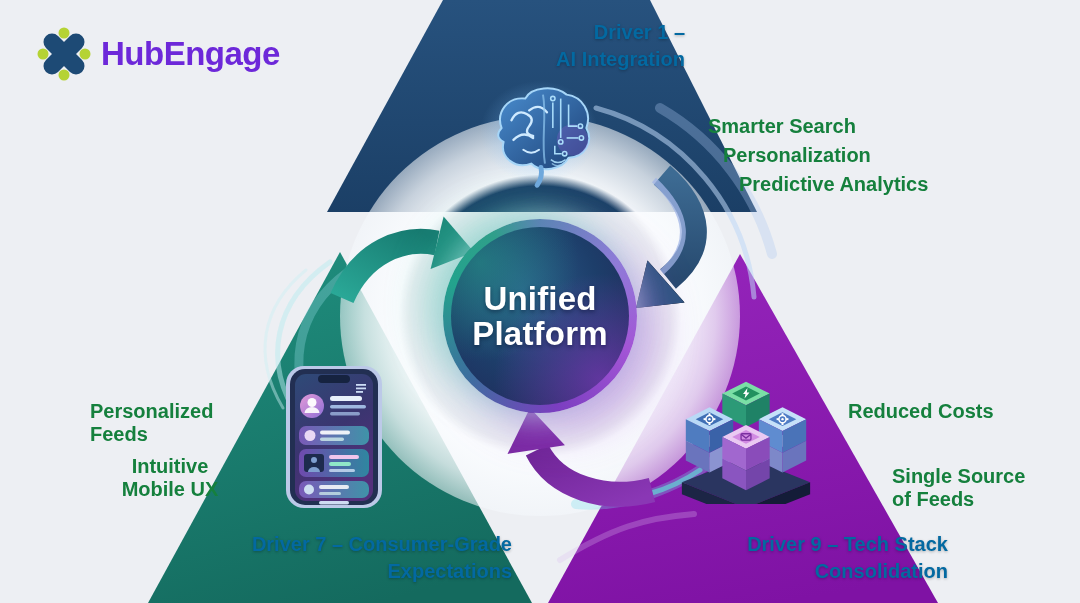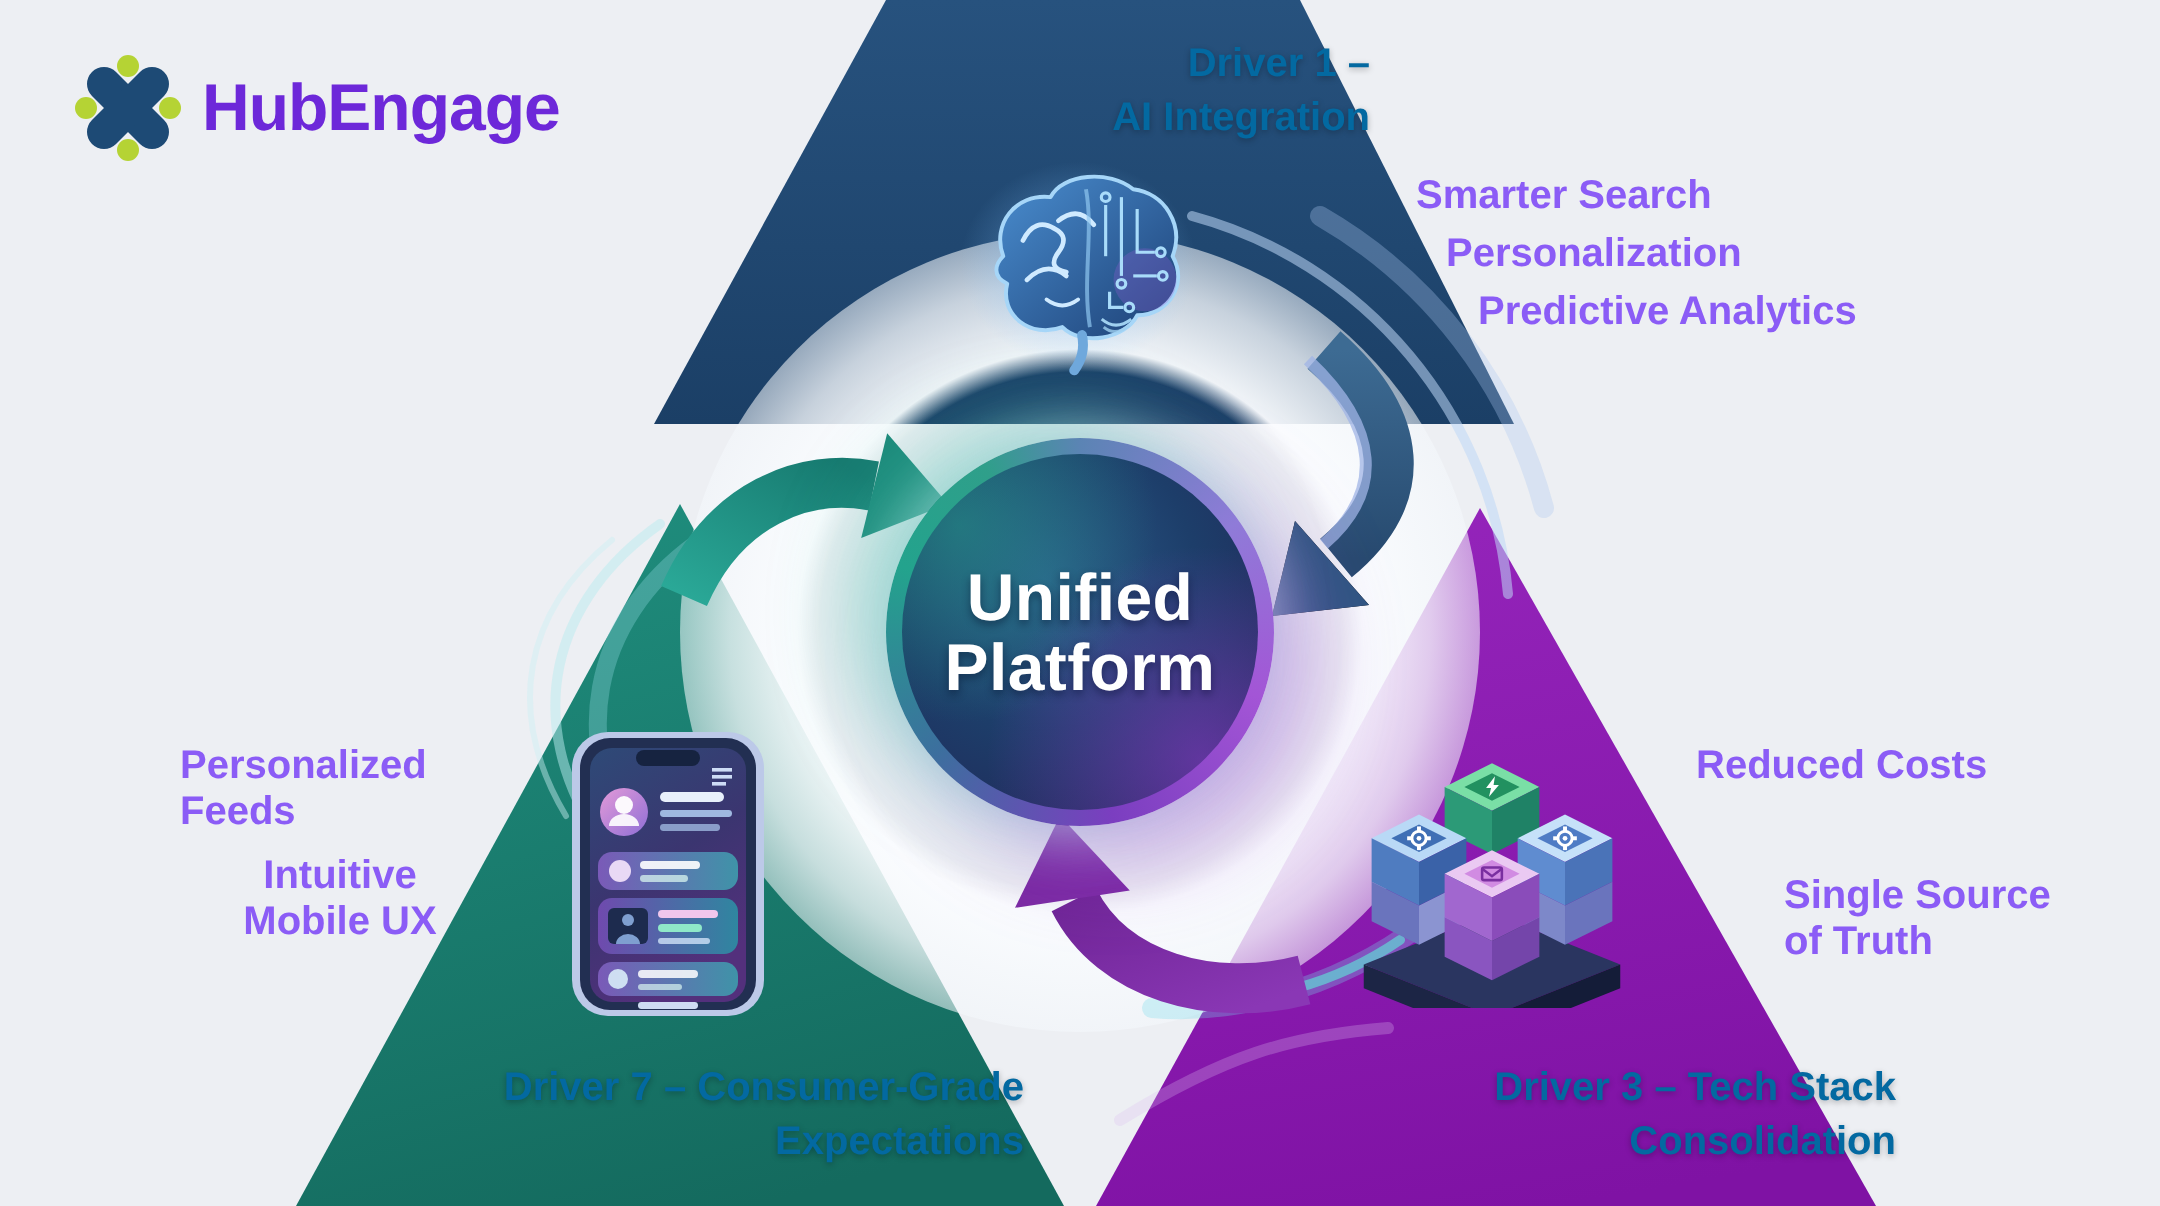--- a/index.html
+++ b/index.html
@@ -34,22 +34,22 @@
     text-align:center;white-space:pre-line;text-shadow:0 2px 4px rgba(5,10,40,.45);
     letter-spacing:.2px;}
 
   
   .driver-title{position:absolute;color:#0369a1;font-weight:700;font-size:20px;line-height:27px;
     text-align:right;white-space:pre-line;text-shadow:0 1px 3px rgba(0,0,0,.28);}
   .t1{left:395px;top:19px;width:290px;}
   .t2{left:158px;top:531px;width:354px;}
   .t3{left:594px;top:531px;width:354px;}
 
-  .benefit{position:absolute;color:#8b5cf6;font-size:20px;font-weight:600;line-height:23px;
-    white-space:pre-line;}
+  .benefit{position:absolute;color:#15803d;font-size:20px;font-weight:600;line-height:23px;
+    white-space:pre-line;margin-top:28px;}
   .b1a{left:708px;top:87px;}
   .b1b{left:723px;top:116px;}
   .b1c{left:739px;top:145px;}
   .b2a{left:90px;top:372px;width:143px;text-align:left;}
   .b2b{left:100px;top:427px;width:140px;text-align:center;}
   .b3a{left:848px;top:372px;}
   .b3b{left:868px;top:405px;}
   .b3c{left:892px;top:437px;}
 
   
@@ -290,33 +290,33 @@
     <g transform="translate(75,82)" stroke="#7a2fa0" fill="none" stroke-width="1.3">
       <rect x="-5" y="-3.2" width="10" height="6.4" rx="1"></rect>
       <path d="M -5 -2.6 L 0 1.2 L 5 -2.6"></path>
     </g>
   </svg>
 
   <div class="driver-title t1">Driver 1 –
 AI Integration</div>
   <div class="driver-title t2">Driver 7 – Consumer-Grade
 Expectations</div>
-  <div class="driver-title t3">Driver 3 – Tech Stack
+  <div class="driver-title t3">Driver 9 – Tech Stack
 Consolidation</div>
 
   <div class="benefit b1a">Smarter Search</div>
   <div class="benefit b1b">Personalization</div>
   <div class="benefit b1c">Predictive Analytics</div>
   <div class="benefit b2a">Personalized
 Feeds</div>
   <div class="benefit b2b">Intuitive
 Mobile UX</div>
   <div class="benefit b3a">Reduced Costs</div>
   <div class="benefit b3c">Single Source
-of Truth</div>
+of Feeds</div>
 
   <div class="logo">
     <svg width="56" height="56" viewBox="0 0 56 56">
       <g fill="none" stroke="#1d4a75" stroke-width="17" stroke-linecap="round">
         <path d="M 16 16 L 40 40"></path>
           <path d="M 40 16 L 16 40"></path>
       </g>
       <g fill="#b5d334">
         <circle cx="28" cy="7" r="5.5"></circle>
           <circle cx="7" cy="28" r="5.5"></circle>

